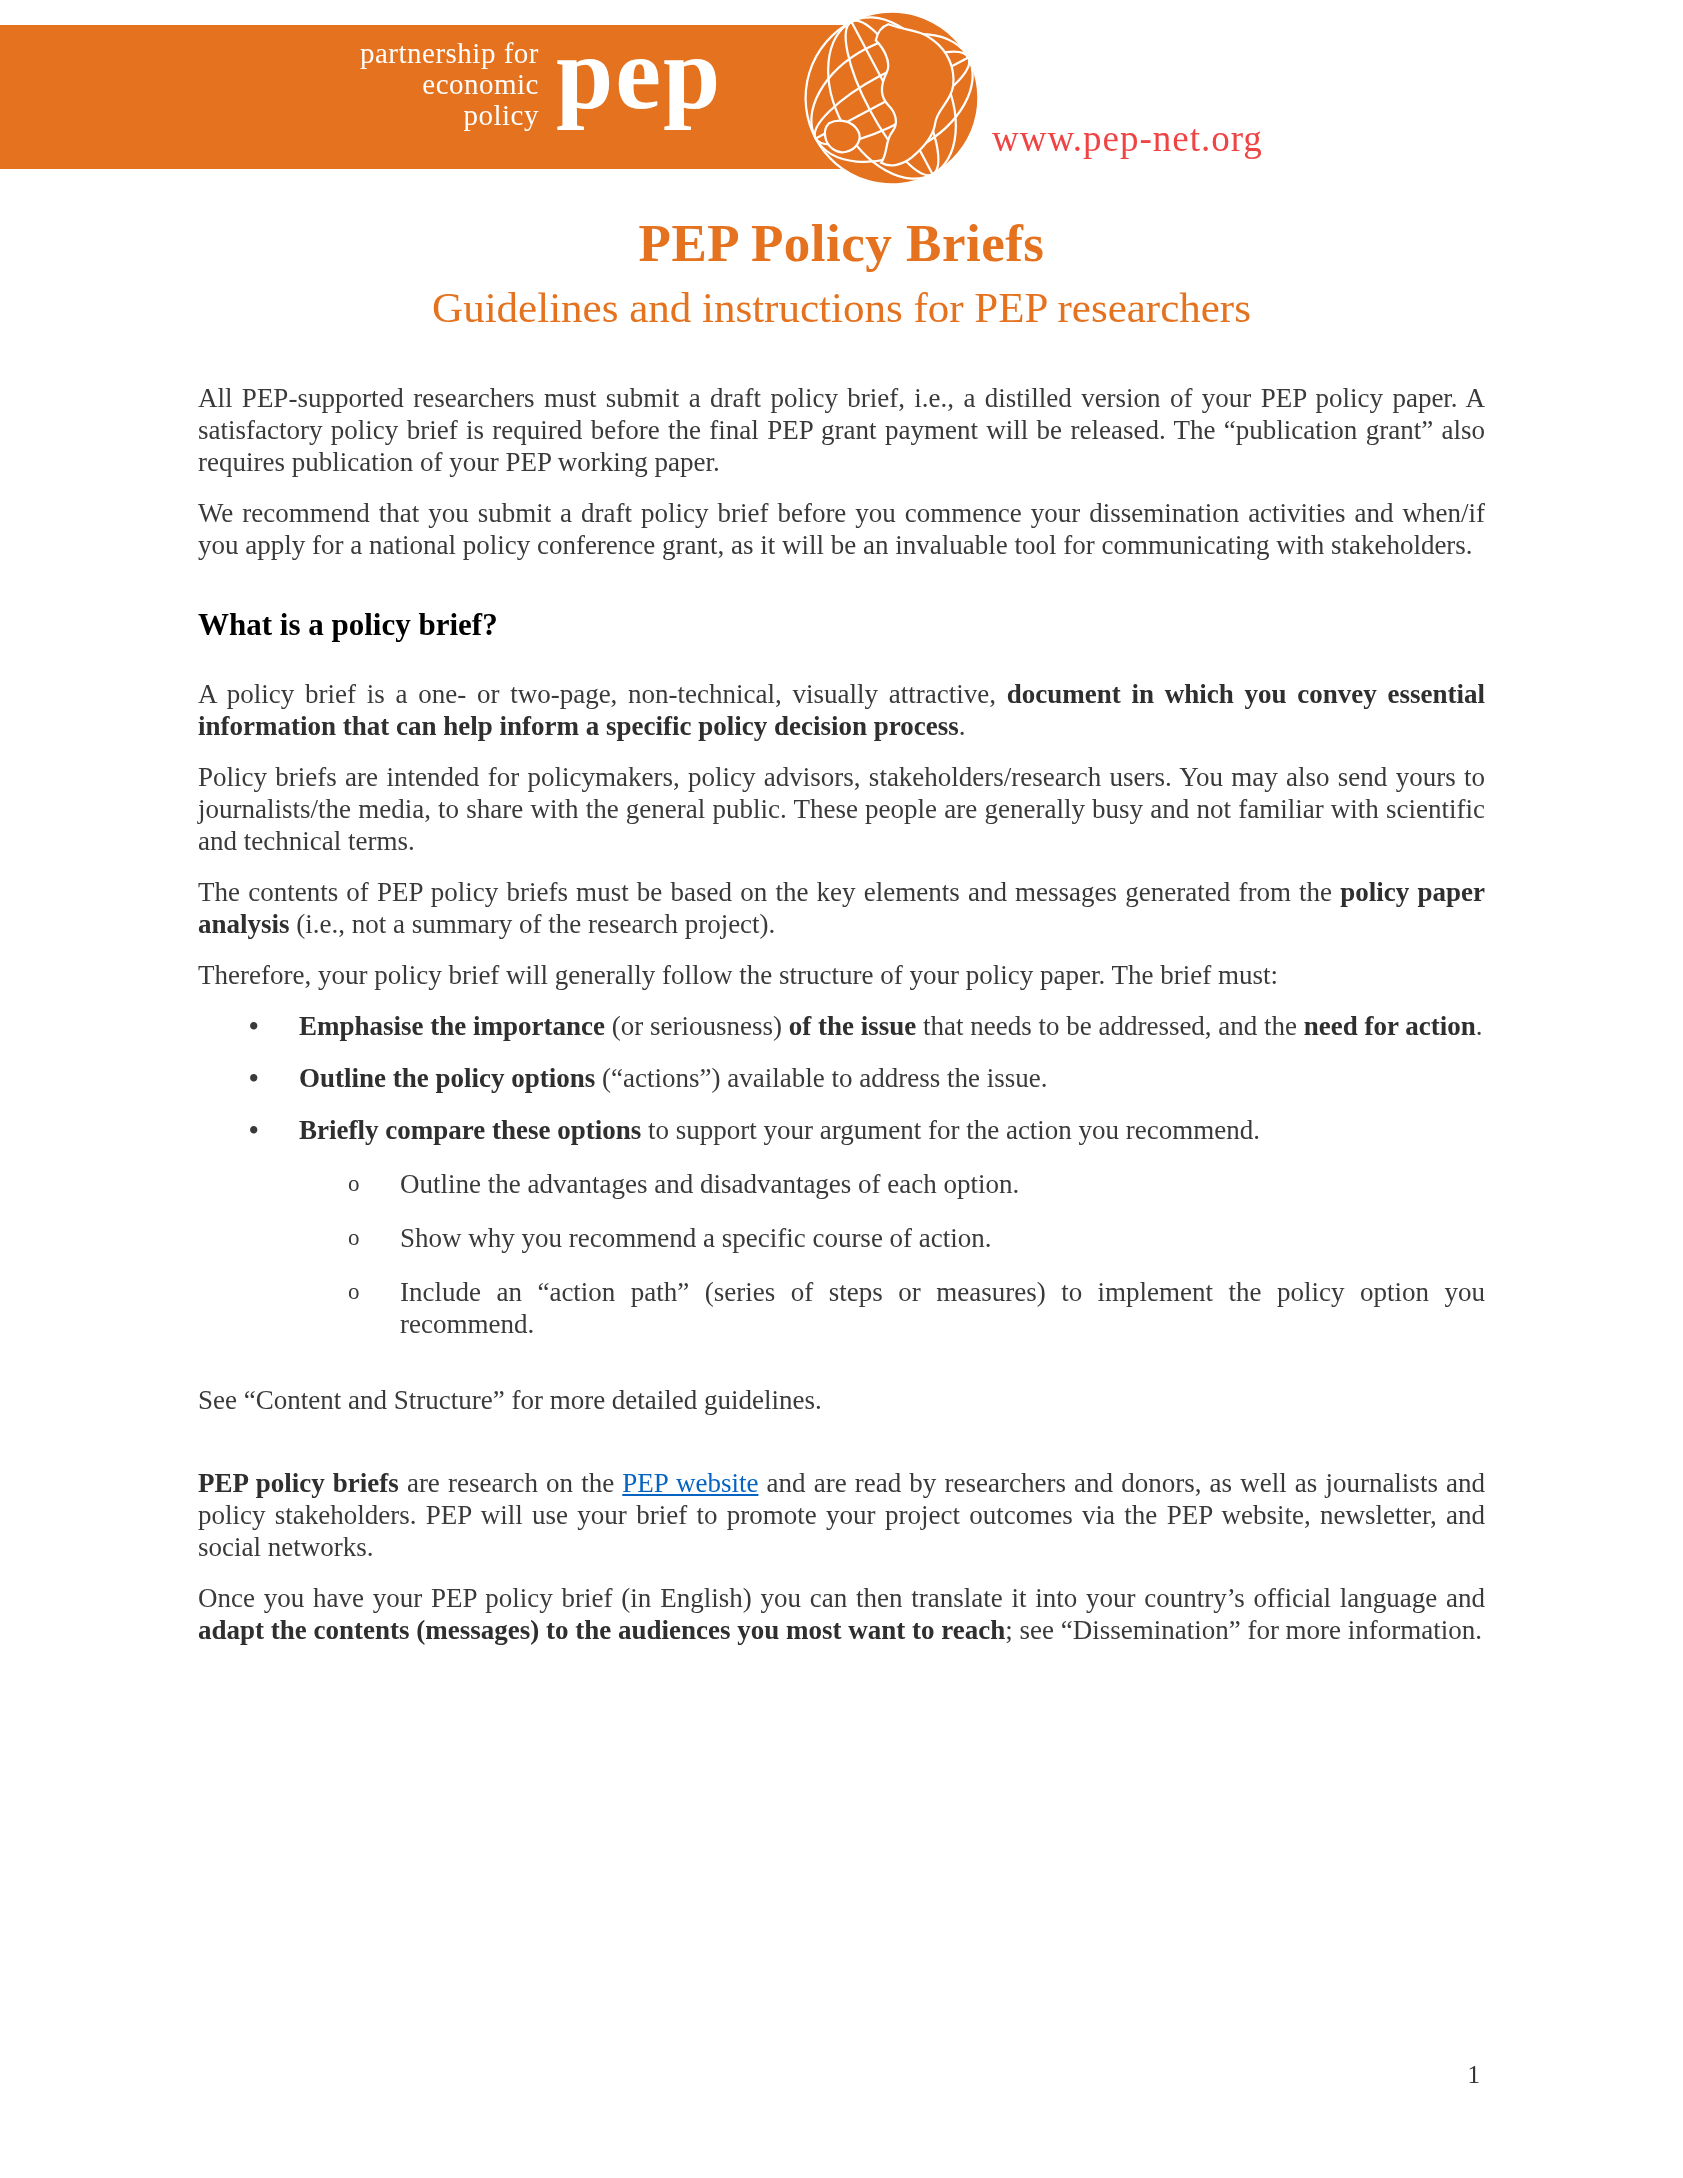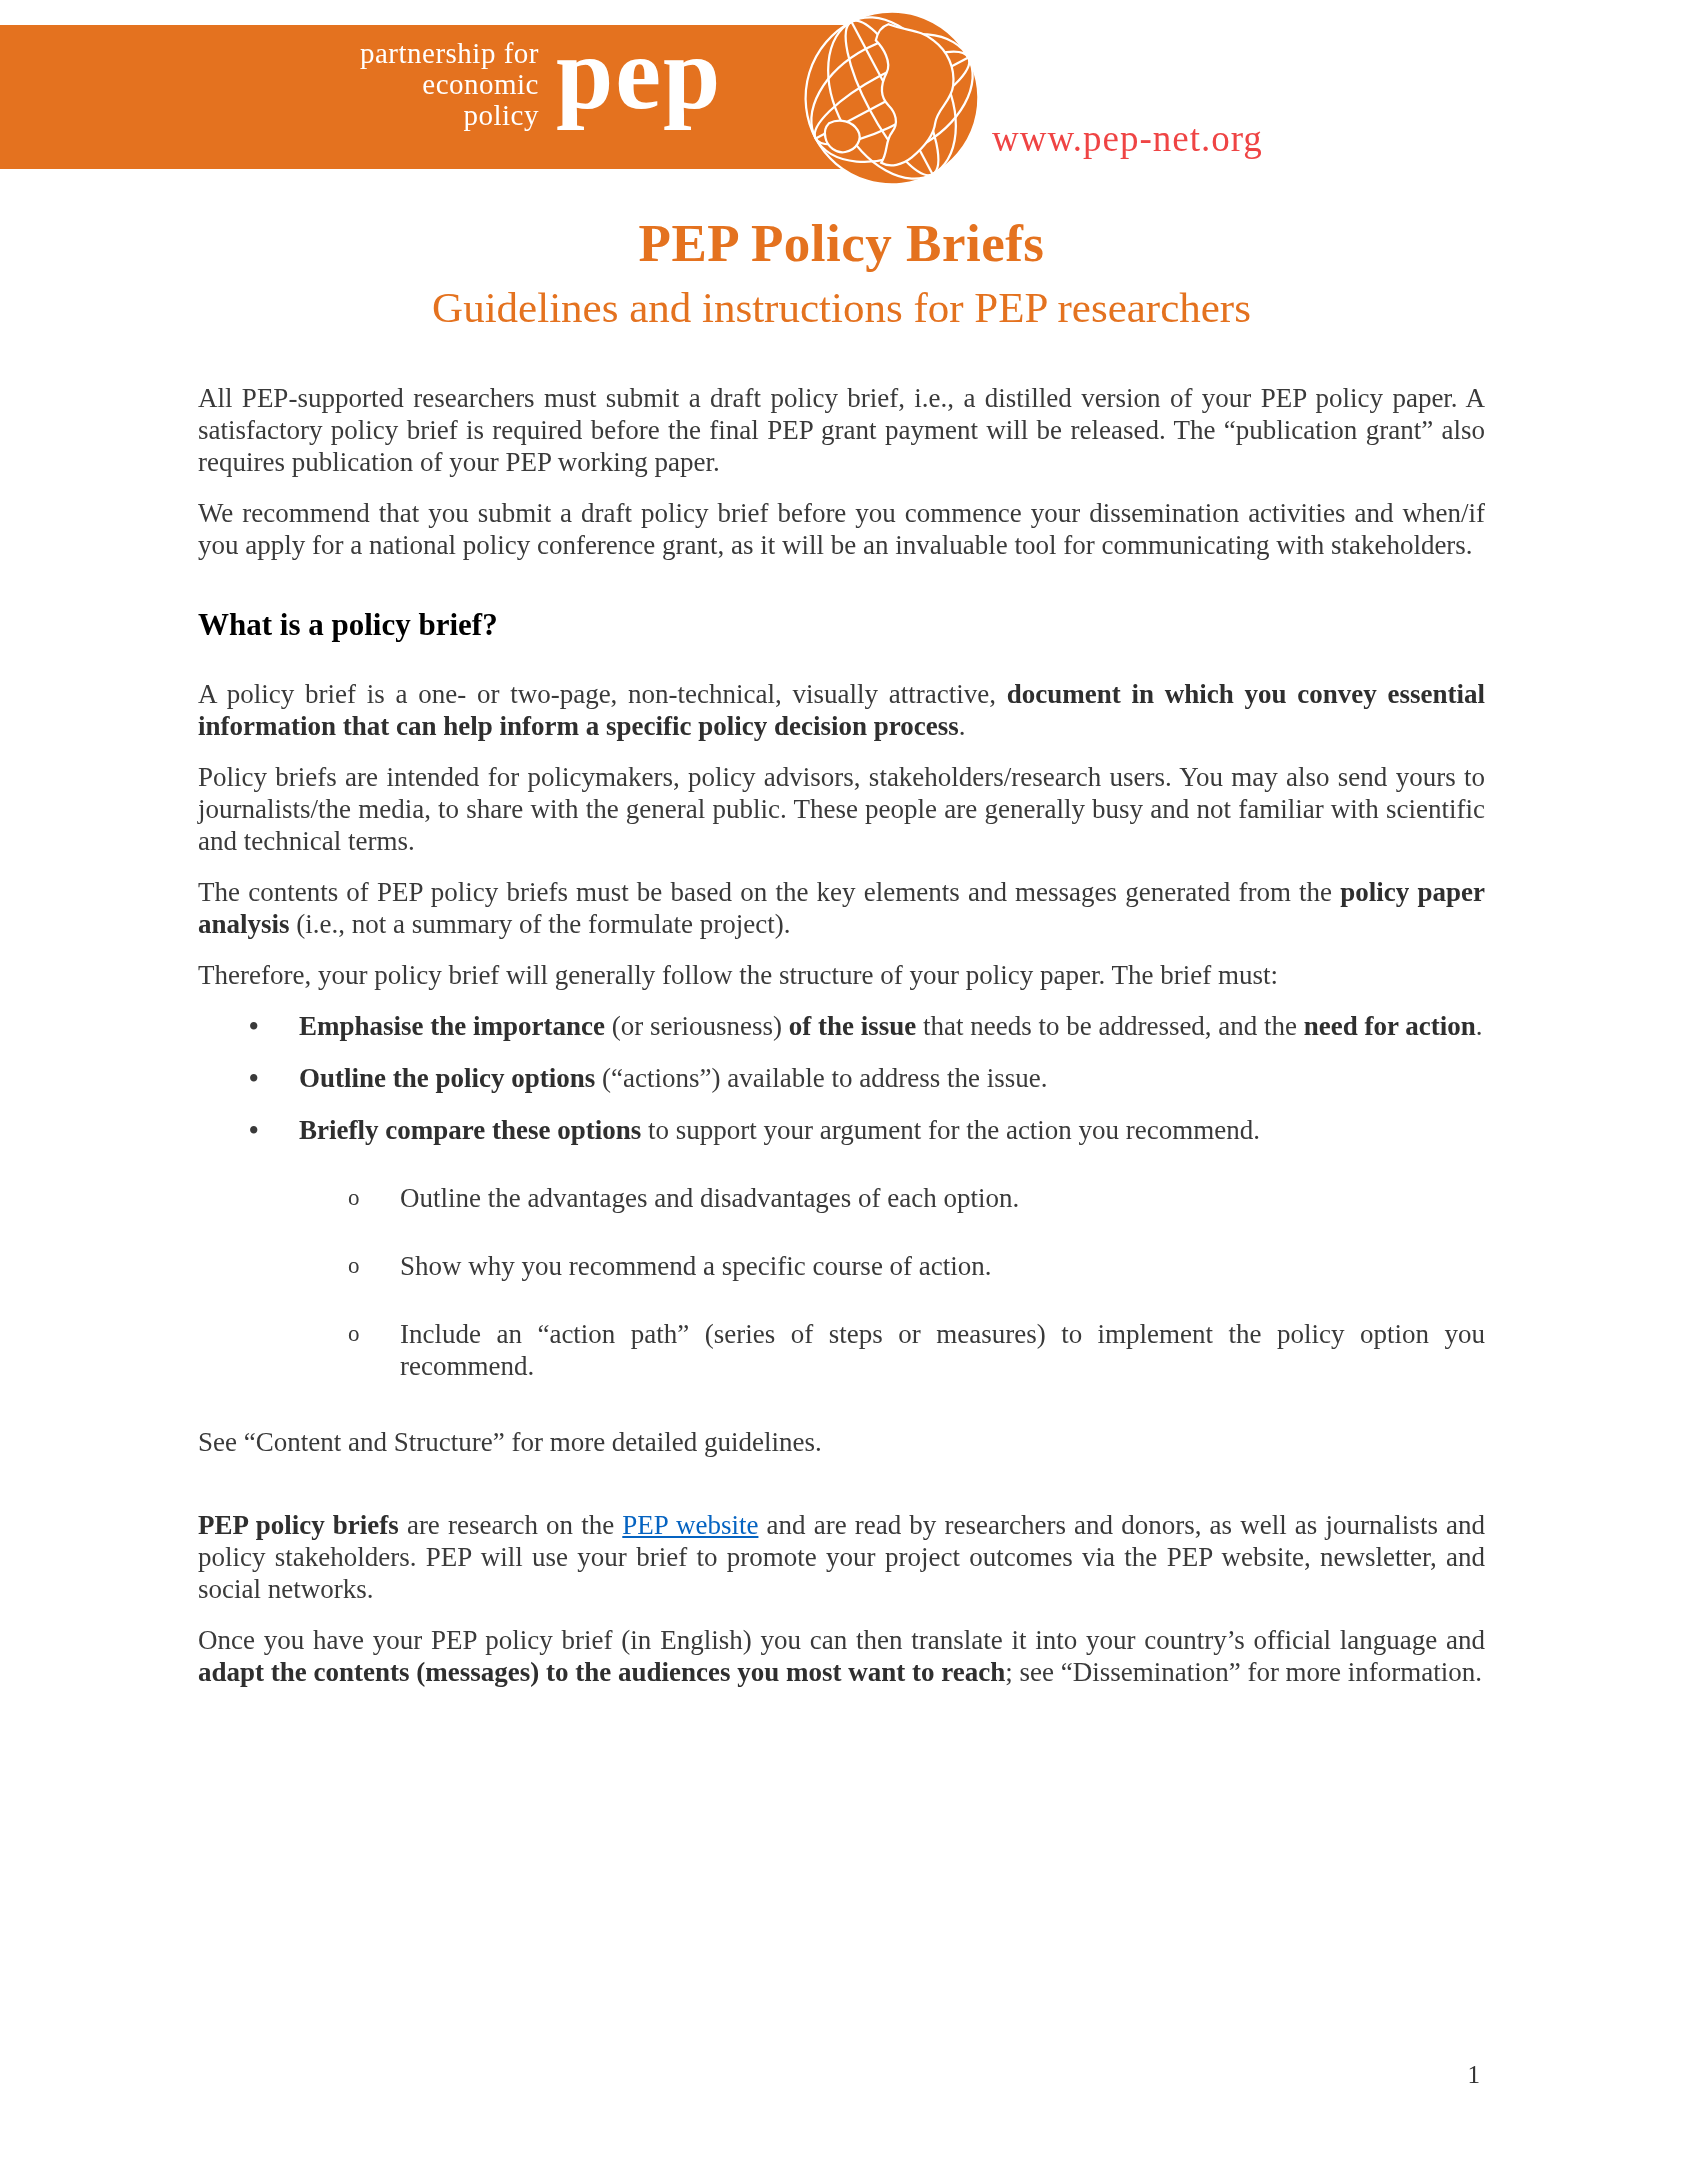--- a/index.html
+++ b/index.html
@@ -93,21 +93,21 @@
     text-align: justify;
     margin-bottom: 20px;
   }
   li.lvl1 { padding-left: 101px; }
   li.lvl1::before {
     content: "\2022";
     position: absolute;
     left: 51px; top: 0;
     font-weight: bold;
   }
-  li.lvl2 { padding-left: 202px; margin-top: 36px; }
+  li.lvl2 { padding-left: 202px; margin-top: 22px; }
   li.lvl2::before {
     content: "o";
     position: absolute;
     left: 150px; top: 0;
     font-size: 23px;
   }
   .gap-md { margin-top: 44px; }
   .gap-lg { margin-top: 51px; }
   a.doc-link {
     color: #0563c1;
@@ -163,21 +163,21 @@
     <p><span>All PEP-supported researchers must submit a draft policy brief, i.e., a distilled version of your PEP policy paper. A satisfactory policy brief is required before the final PEP grant payment will be released. The “publication grant” also requires publication of your PEP working paper.</span></p>
 
     <p><span>We recommend that you submit a draft policy brief before you commence your dissemination activities and when/if you apply for a national policy conference grant, as it will be an invaluable tool for communicating with stakeholders.</span></p>
 
     <div class="h2">What is a policy brief?</div>
 
     <p><span>A policy brief is a one- or two-page, non-technical, visually attractive, </span><strong>document in which you convey essential information that can help inform a specific policy decision process</strong><span>.</span></p>
 
     <p><span>Policy briefs are intended for policymakers, policy advisors, stakeholders/research users. You may also send yours to journalists/the media, to share with the general public. These people are generally busy and not familiar with scientific and technical terms.</span></p>
 
-    <p><span>The contents of PEP policy briefs must be based on the key elements and messages generated from the </span><strong>policy paper analysis</strong><span> (i.e., not a summary of the formulate project).</span></p>
+    <p><span>The contents of PEP policy briefs must be based on the key elements and messages generated from the </span><strong>policy paper analysis</strong><span> (i.e., not a summary of the research project).</span></p>
 
     <p><span>Therefore, your policy brief will generally follow the structure of your policy paper. The brief must:</span></p>
 
     <ul class="blist">
       <li class="lvl1"><strong>Emphasise the importance</strong><span> (or seriousness) </span><strong>of the issue</strong><span> that needs to be addressed, and the </span><strong>need for action</strong><span>.</span></li>
 
       <li class="lvl1"><strong>Outline the policy options</strong><span> (“actions”) available to address the issue.</span></li>
 
       <li class="lvl1"><strong>Briefly compare these options</strong><span> to support your argument for the action you recommend.</span></li>
 

